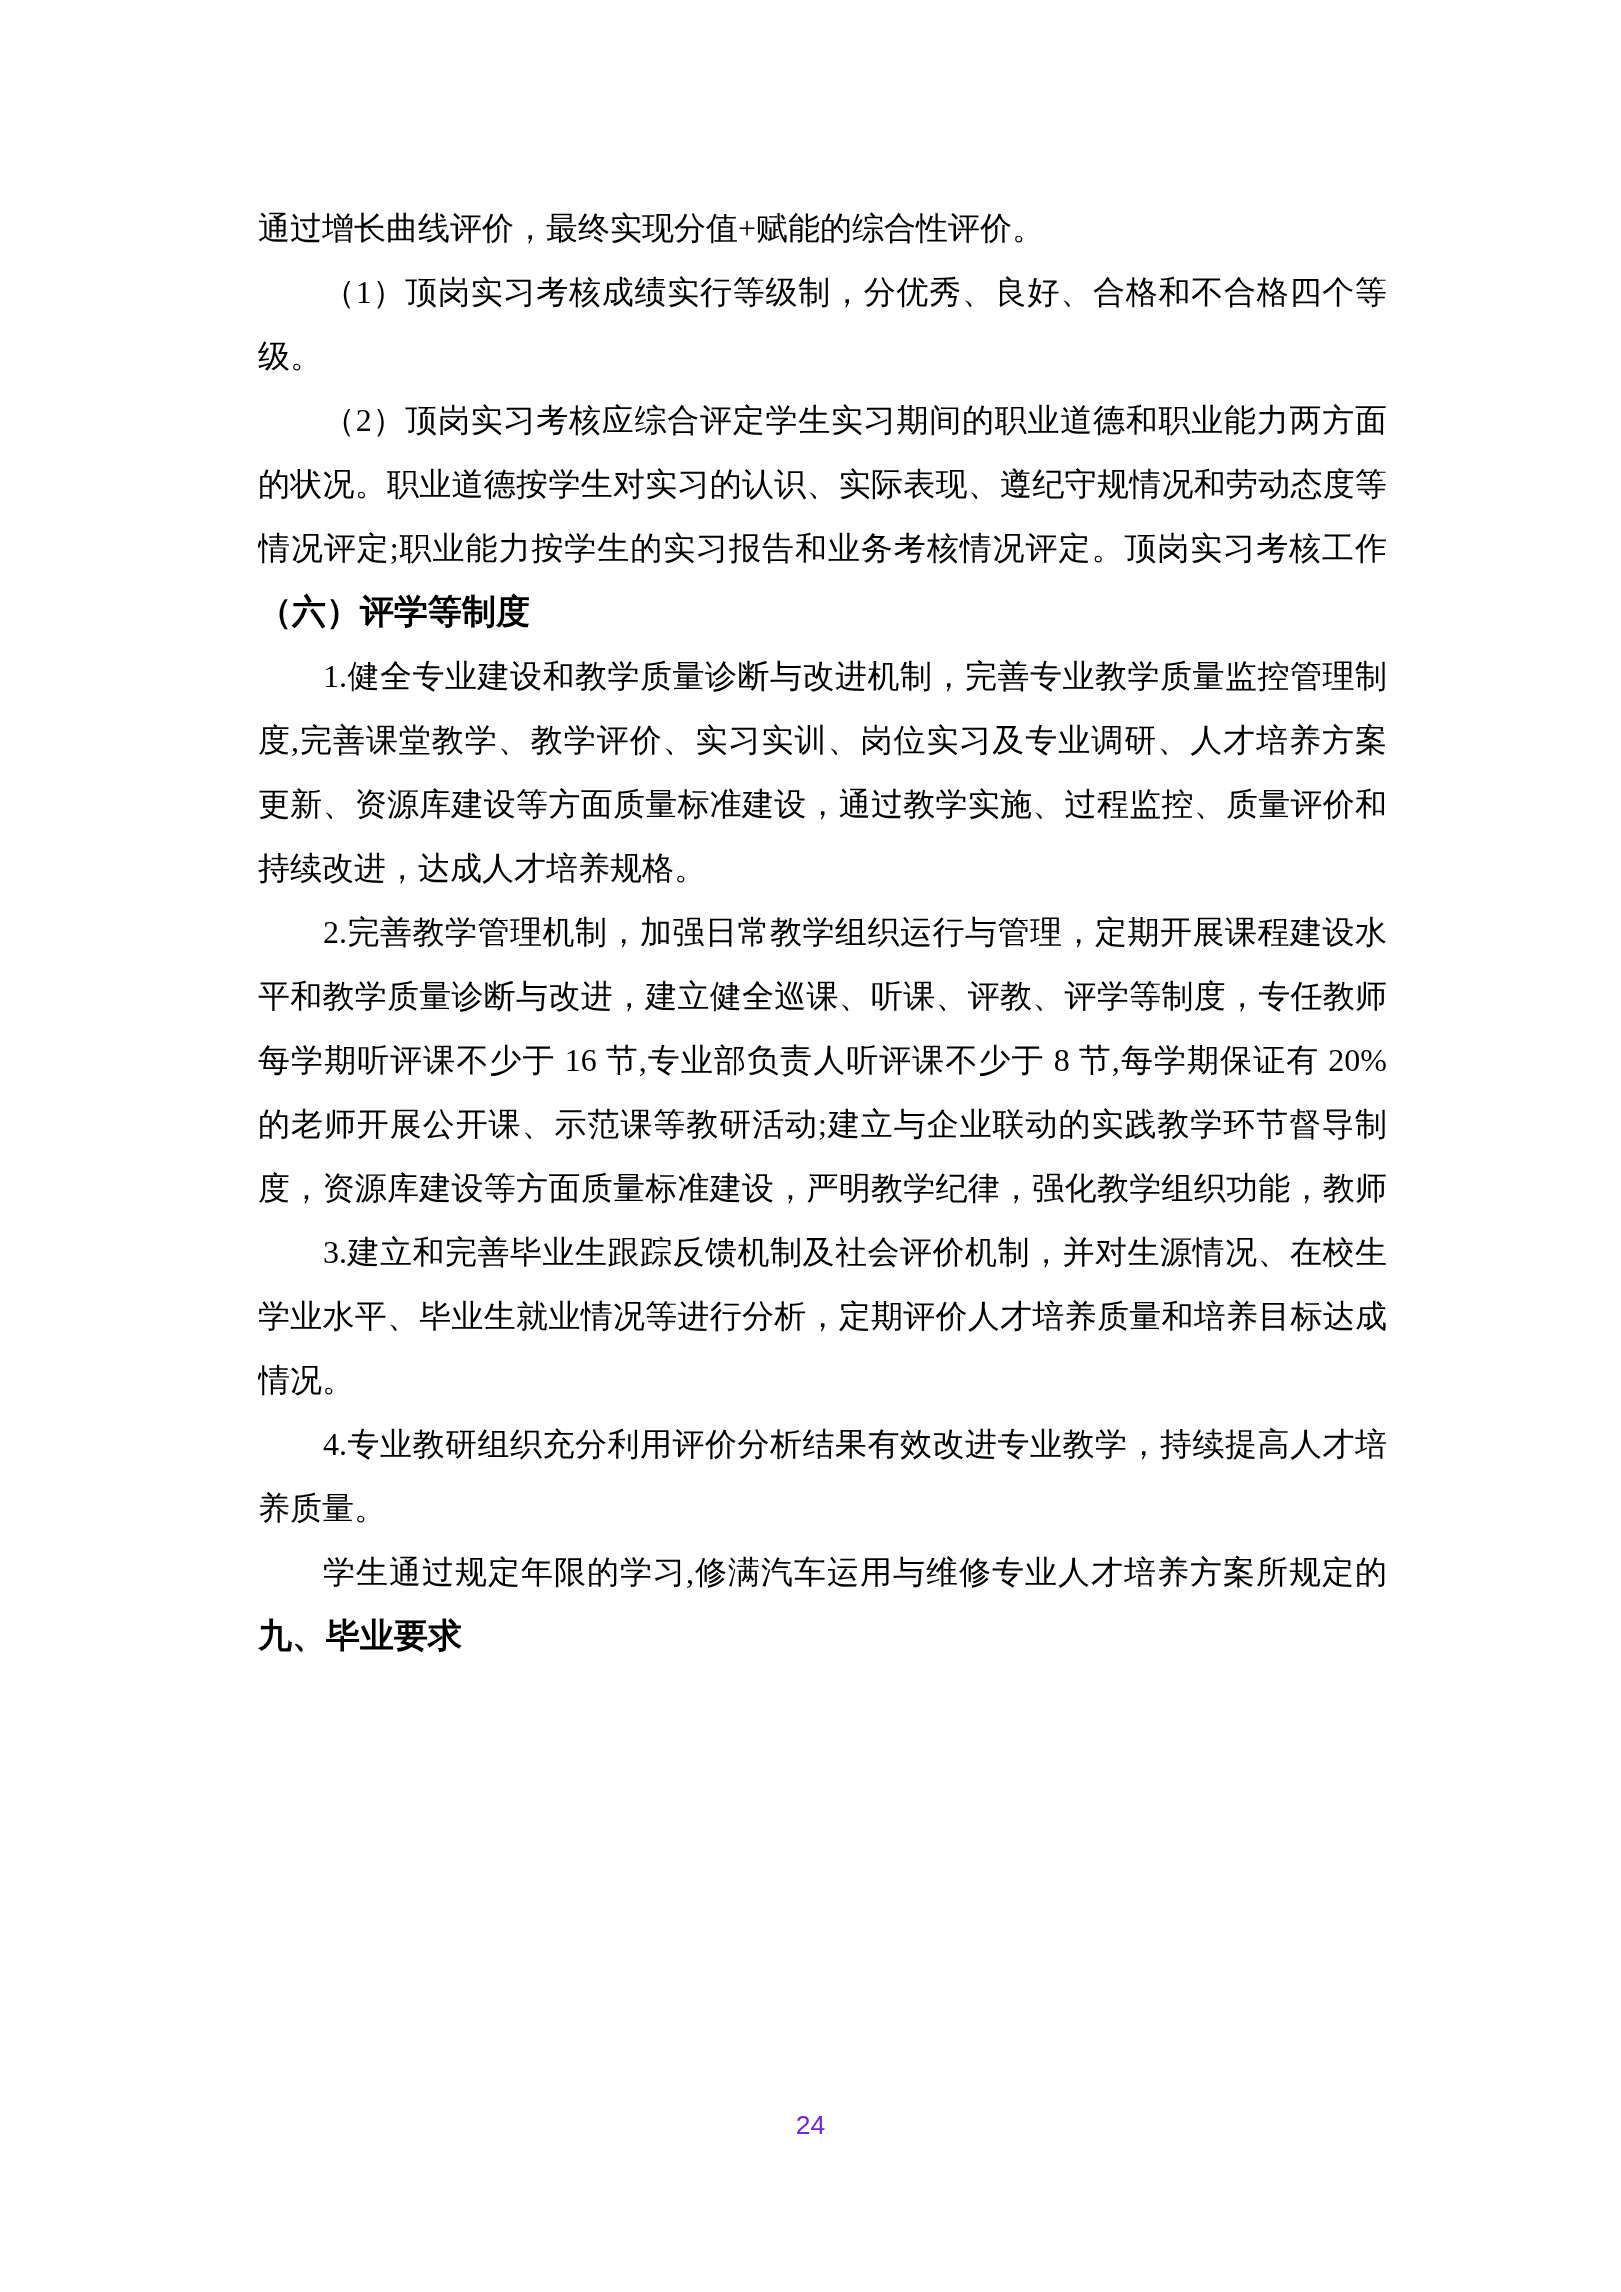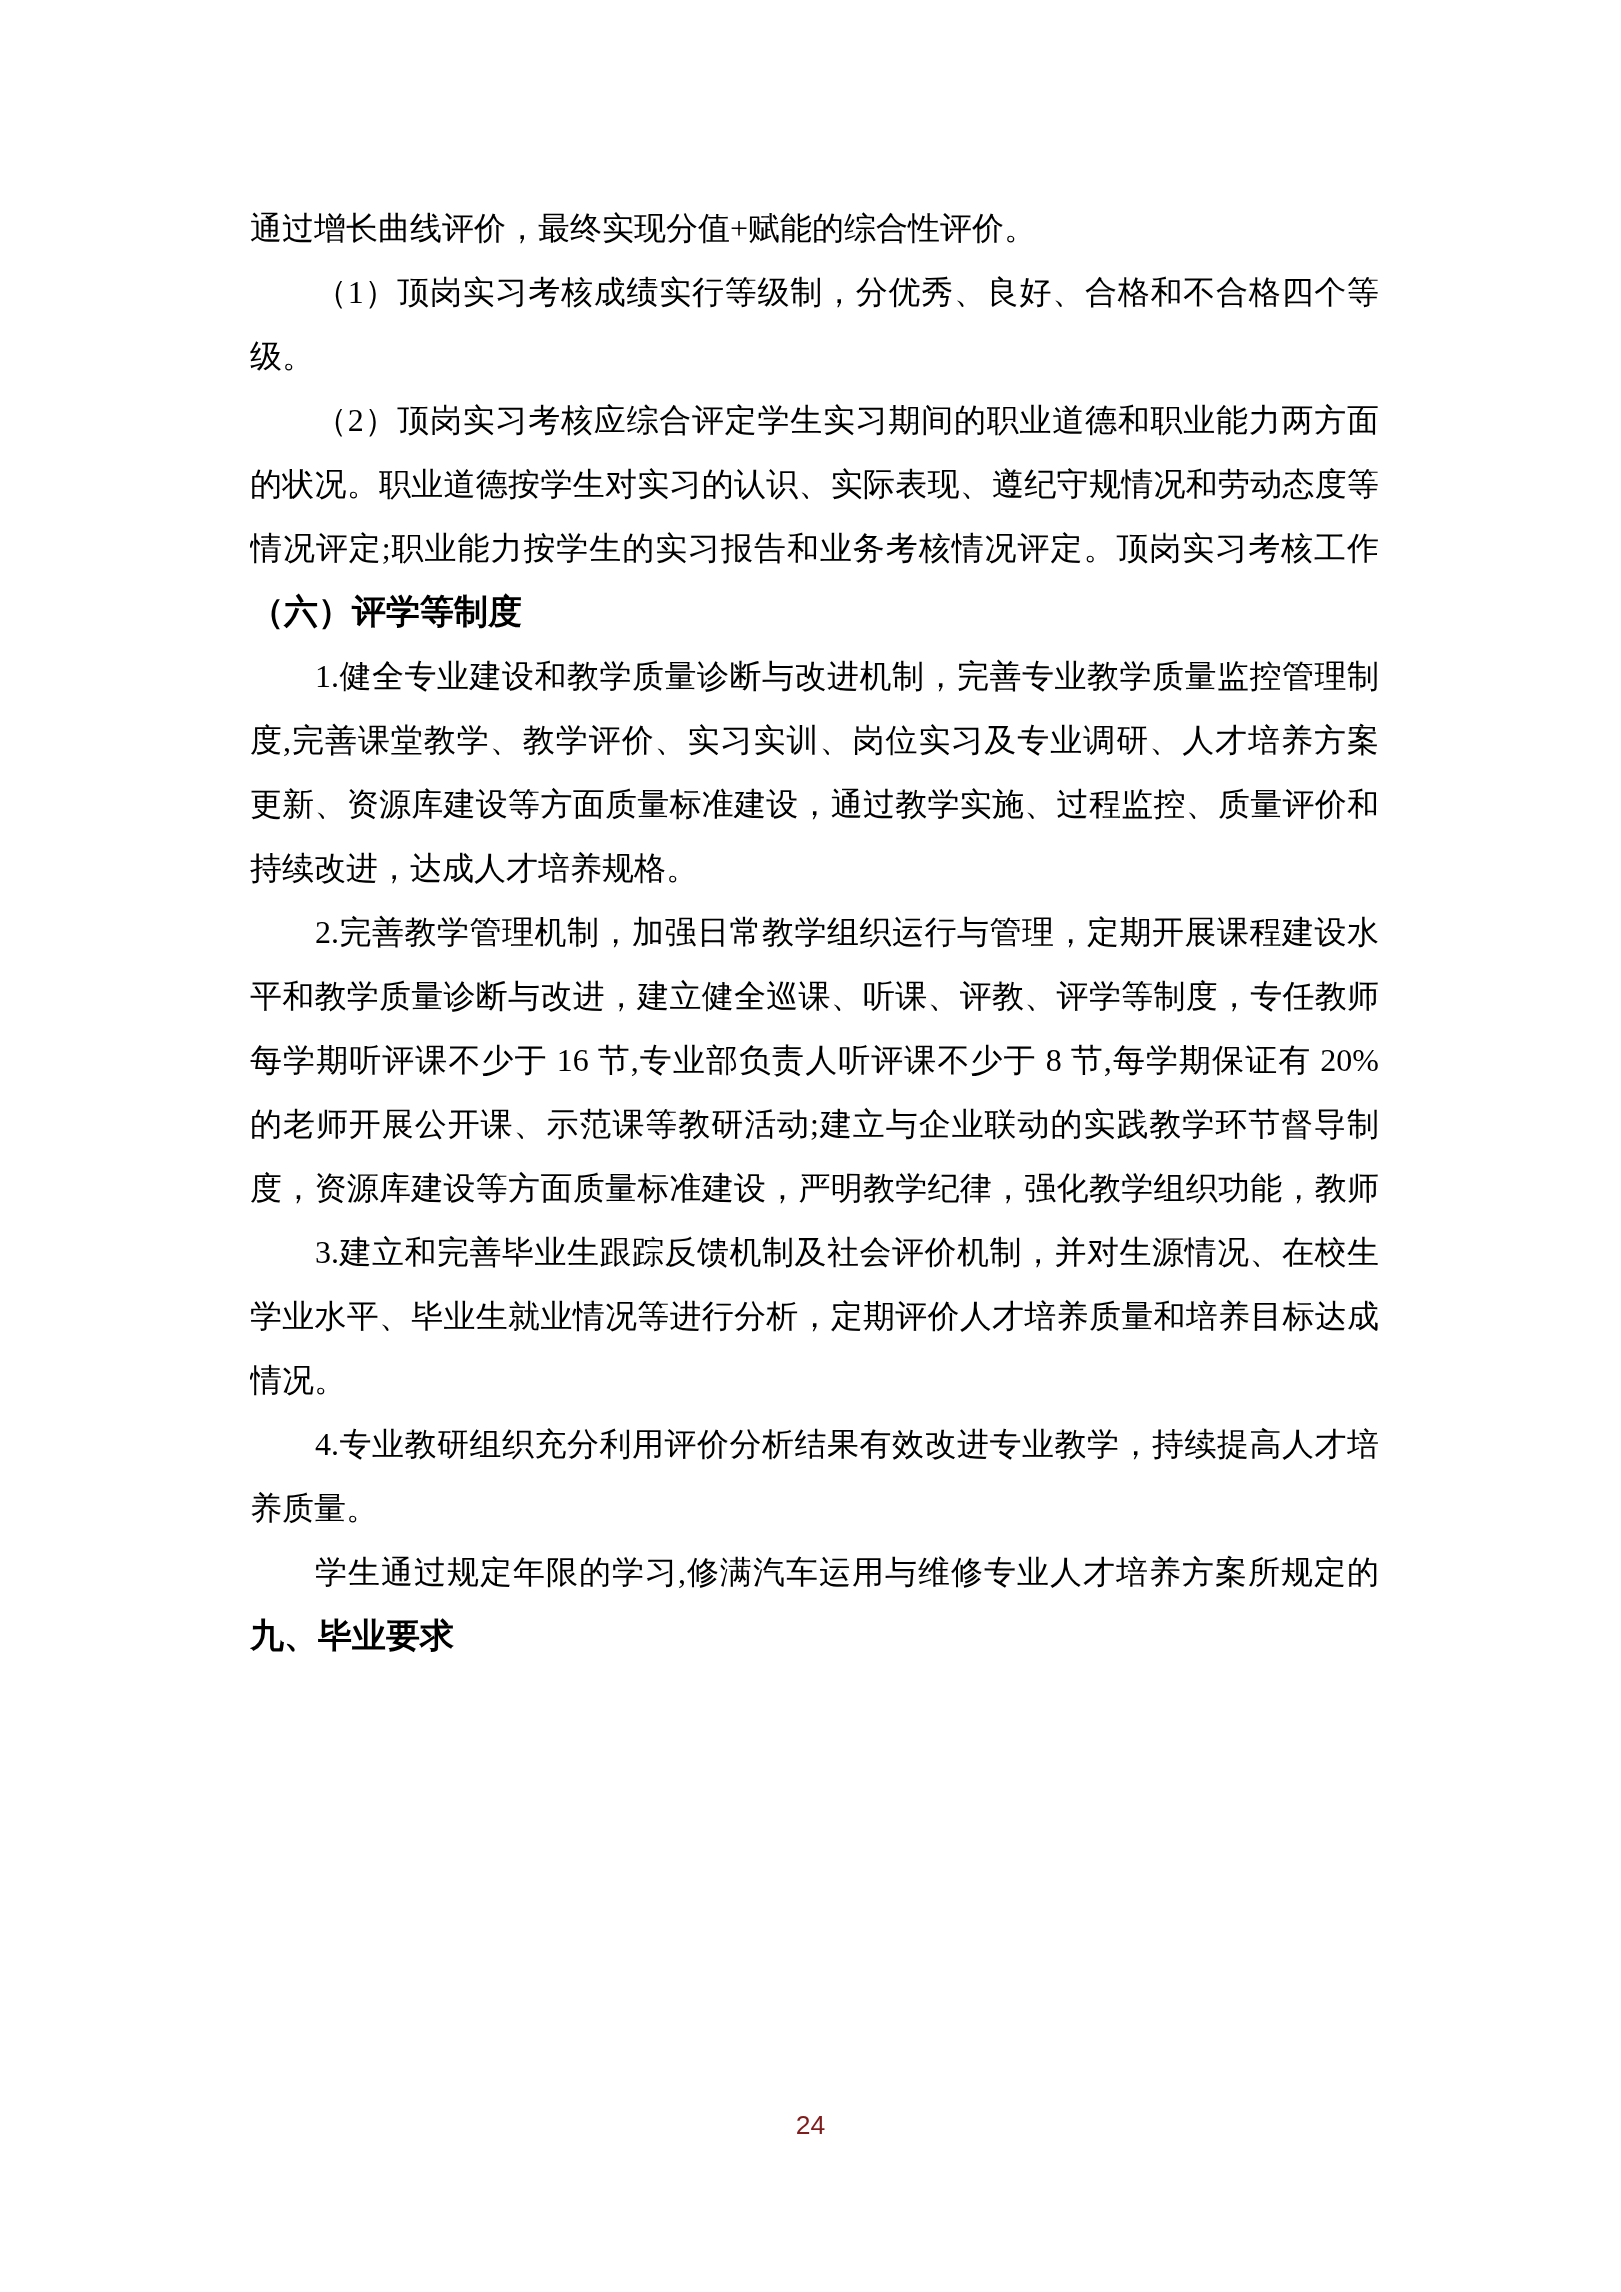--- a/index.html
+++ b/index.html
@@ -11,21 +11,21 @@
     position: relative;
     width: 1621px;
     height: 2293px;
     background: #ffffff;
     font-family: "Liberation Serif", "DejaVu Serif", serif;
     color: #000000;
     overflow: hidden;
   }
   .body-text {
     position: absolute;
-    left: 250px;
+    left: 258px;
     top: 196px;
     width: 1129px;
   }
   .ln {
     height: 64px;
     line-height: 64px;
     font-size: 32px;
     overflow: hidden;
     white-space: nowrap;
     text-align: left;
@@ -50,21 +50,21 @@
   .page-num {
     position: absolute;
     left: 0;
     right: 0;
     top: 2105px;
     height: 41px;
     line-height: 41px;
     text-align: center;
     font-size: 26.5px;
     font-family: "Liberation Sans", "DejaVu Sans", sans-serif;
-    color: #7f1d1d;
+    color: #6d28d9;
   }
 </style>
 </head>
 <body>
 
 <div class="page">
   <div class="body-text">
     <div class="ln">通过增长曲线评价，最终实现分值+赋能的综合性评价。</div>
     <div class="ln ind fill">（1）顶岗实习考核成绩实行等级制，分优秀、良好、合格和不合格四个等</div>
     <div class="ln">级。</div>

